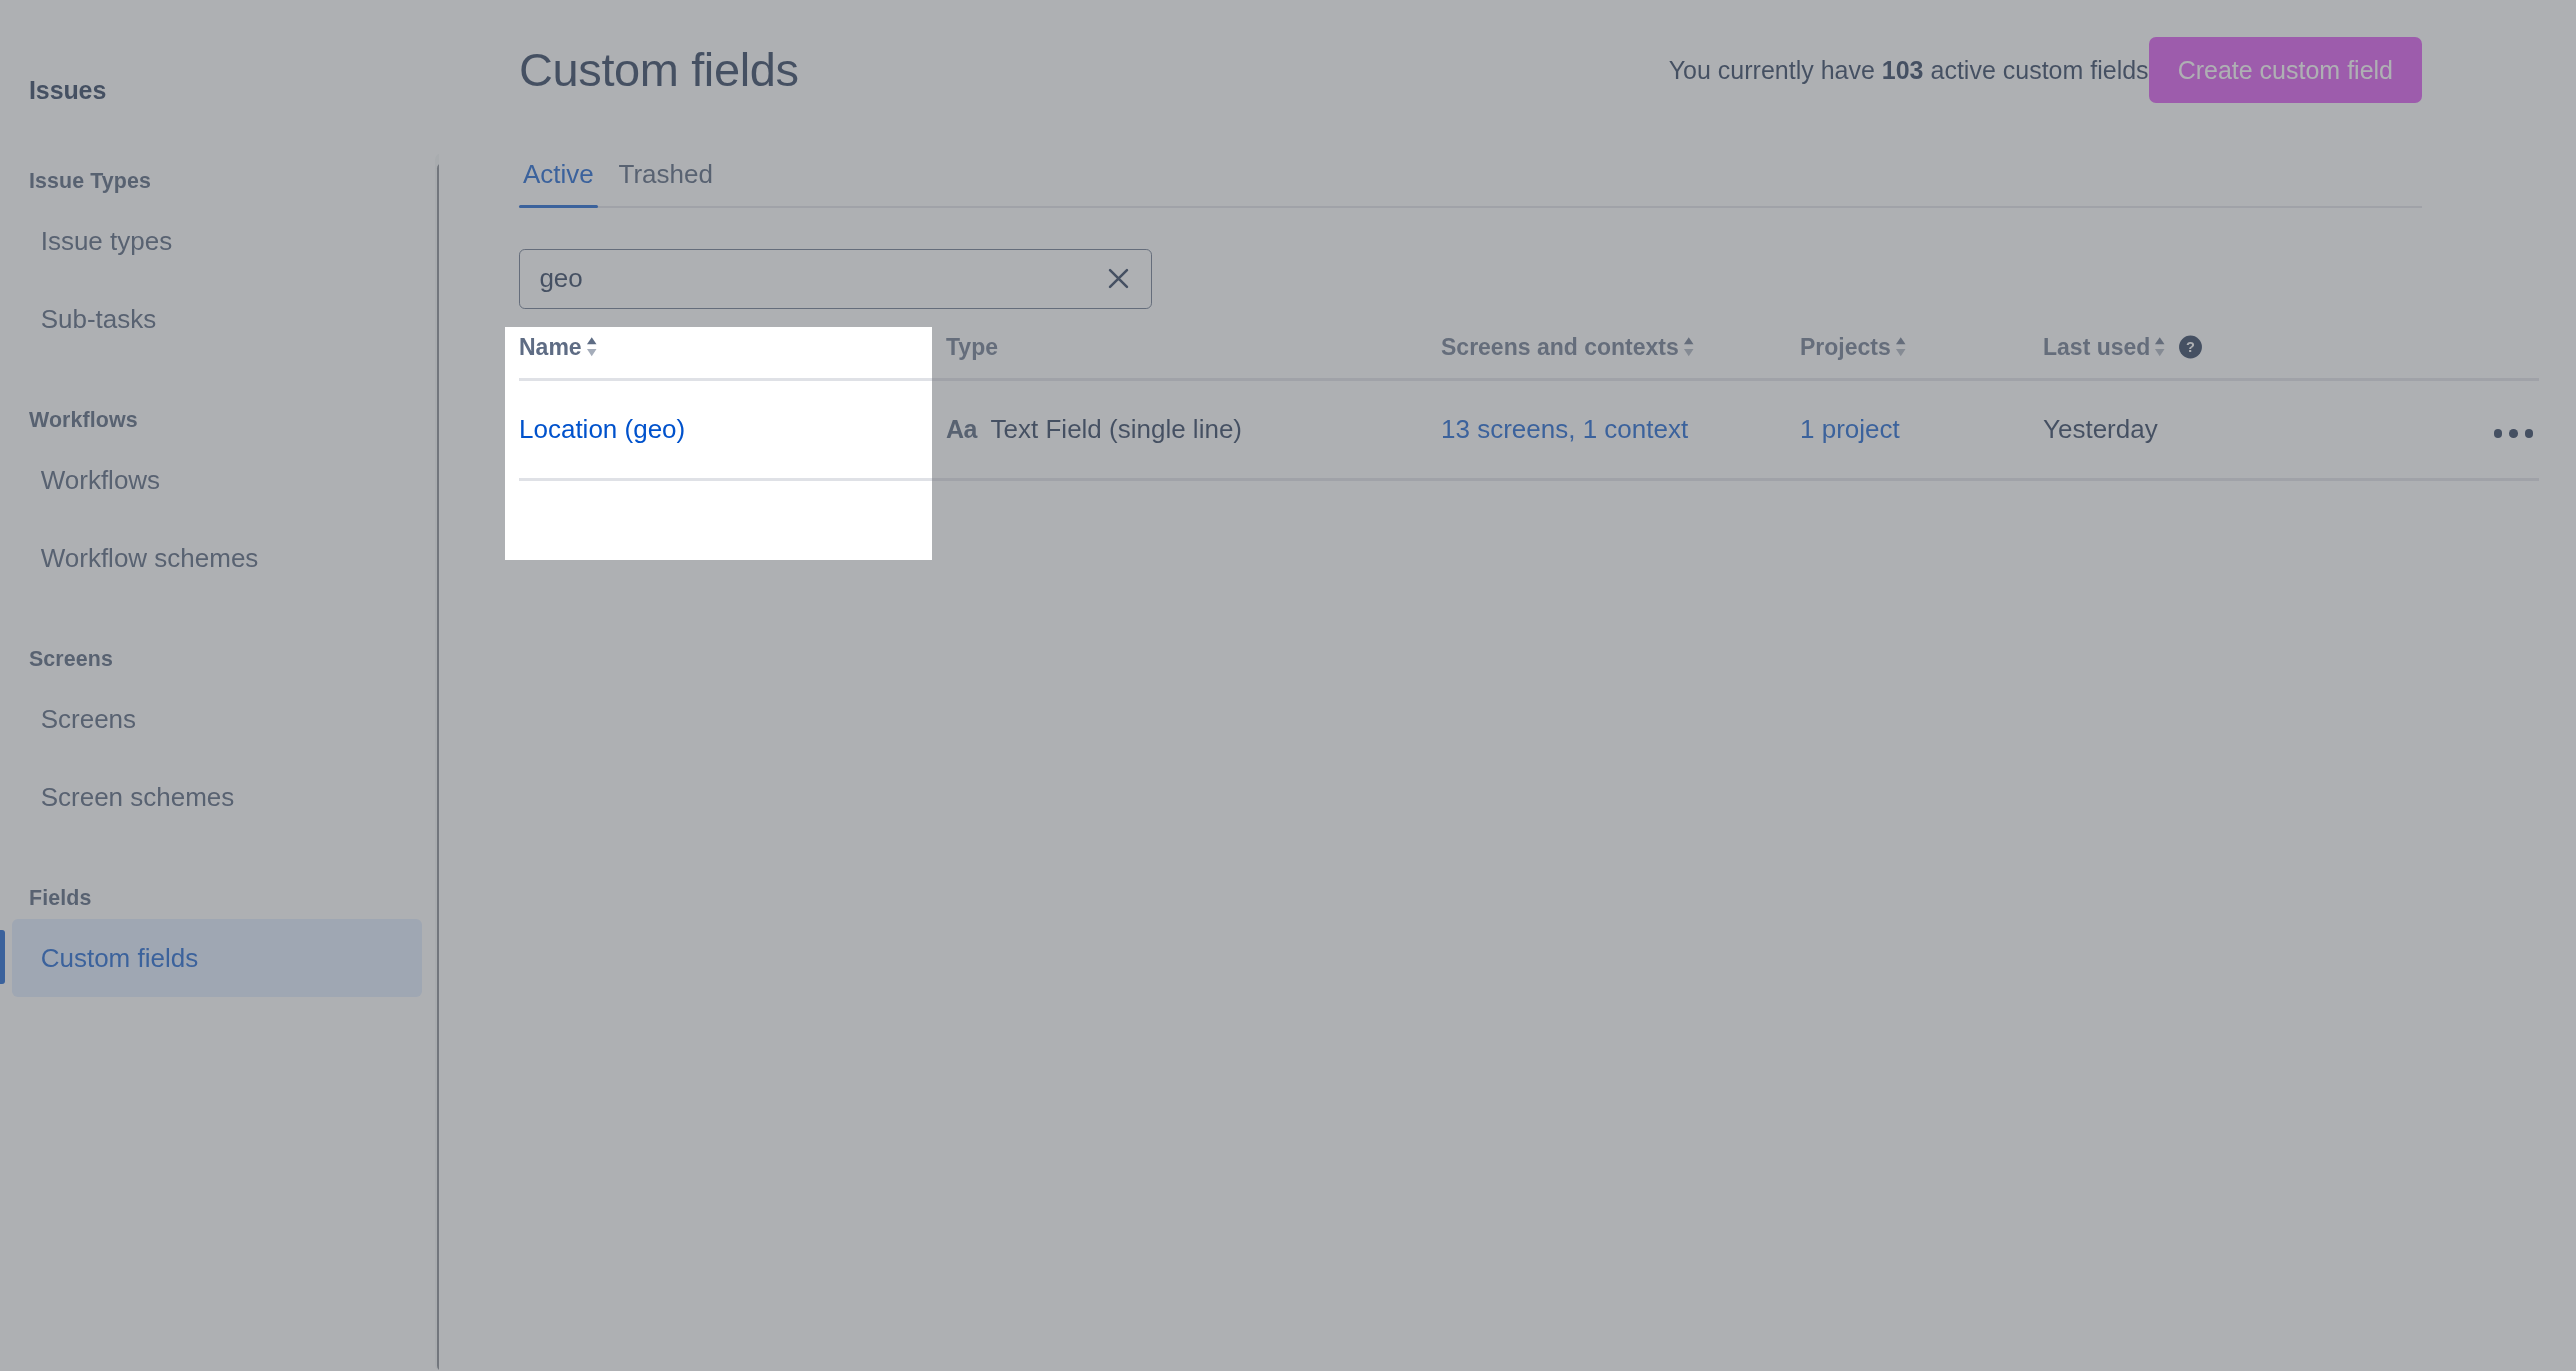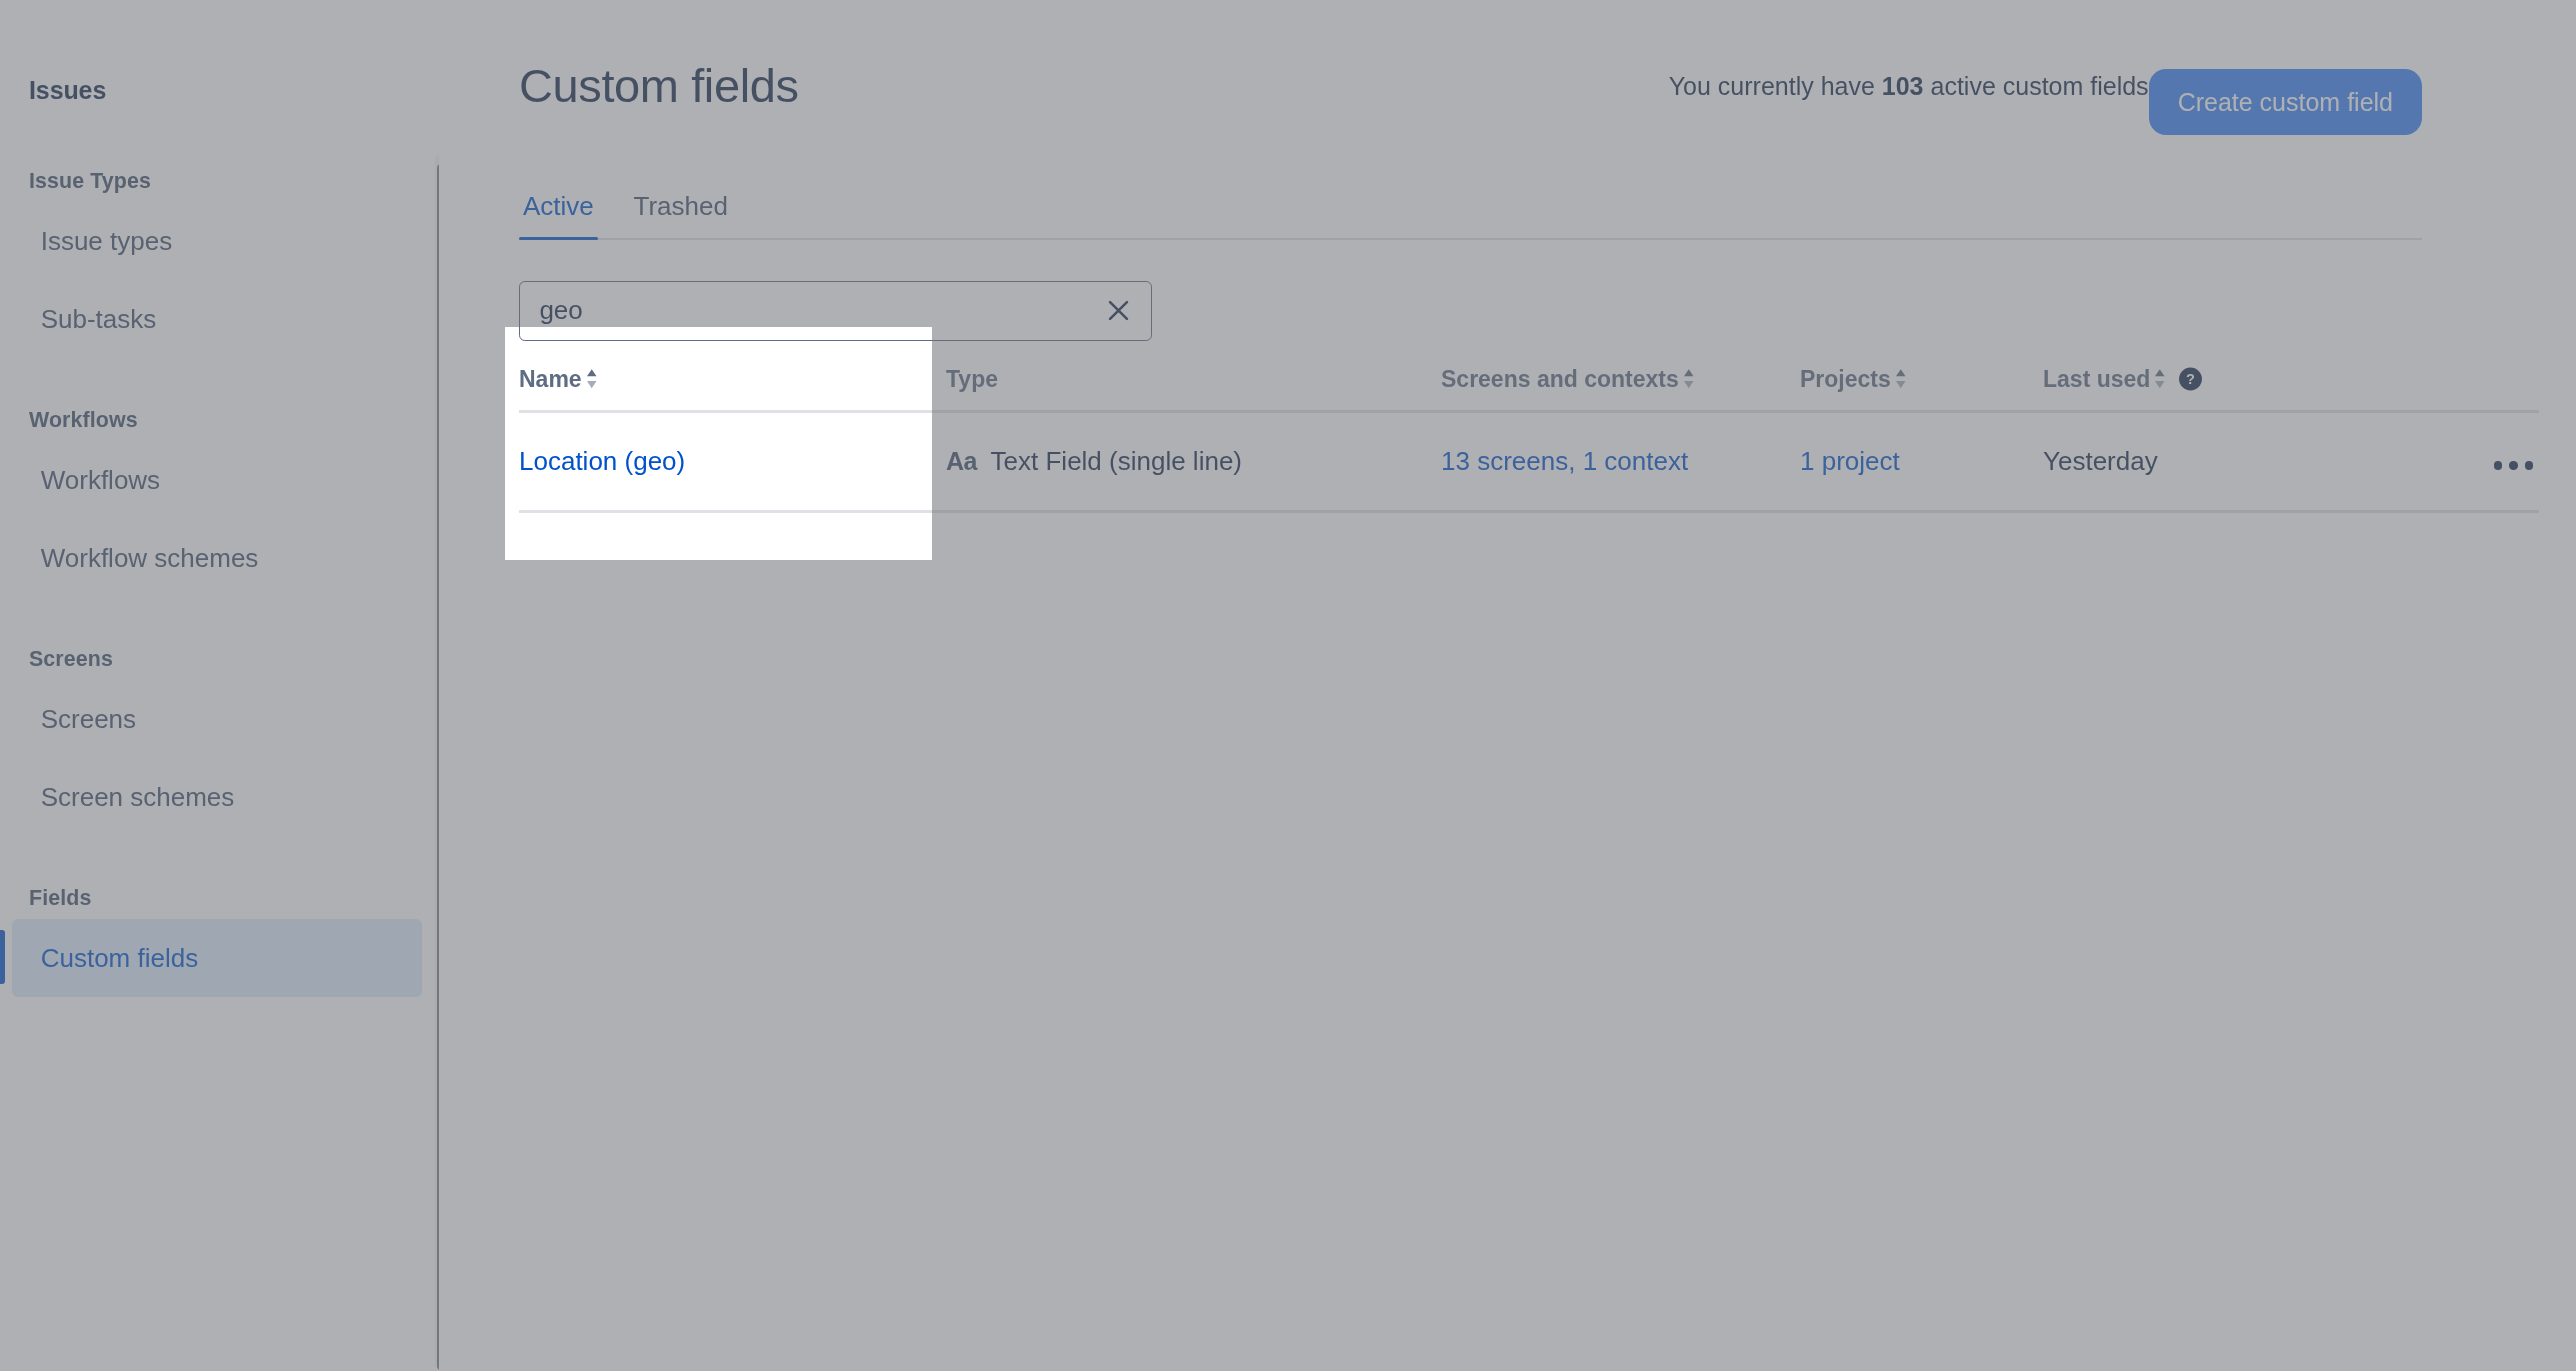--- a/index.html
+++ b/index.html
@@ -138,38 +138,37 @@
   .header-right {
     display: flex;
     align-items: center;
   }
   .count-text {
     font-size: 25px;
     color: #172b4d;
   }
   .count-text b { font-weight: 700; }
   .create-btn {
-    background: #3b82f6;
+    background: #d946ef;
     color: #ffffff;
     font-size: 25px;
     font-weight: 500;
     border: none;
-    border-radius: 17px;
+    border-radius: 7px;
     padding: 18.5px 29px;
     cursor: pointer;
     font-family: "Liberation Sans", sans-serif;
     white-space: nowrap;
-    margin-top: 32px;
   }
 
   
   .tabs {
     display: flex;
     align-items: flex-end;
-    gap: 32px;
+    gap: 17px;
     margin-top: 56px;
     margin-right: 117px;
     border-bottom: 2.9px solid #dfe1e6;
     padding-left: 0;
   }
   .tab {
     font-size: 26px;
     color: #42526e;
     padding: 0 3.9px 15.5px 3.9px;
     cursor: pointer;

